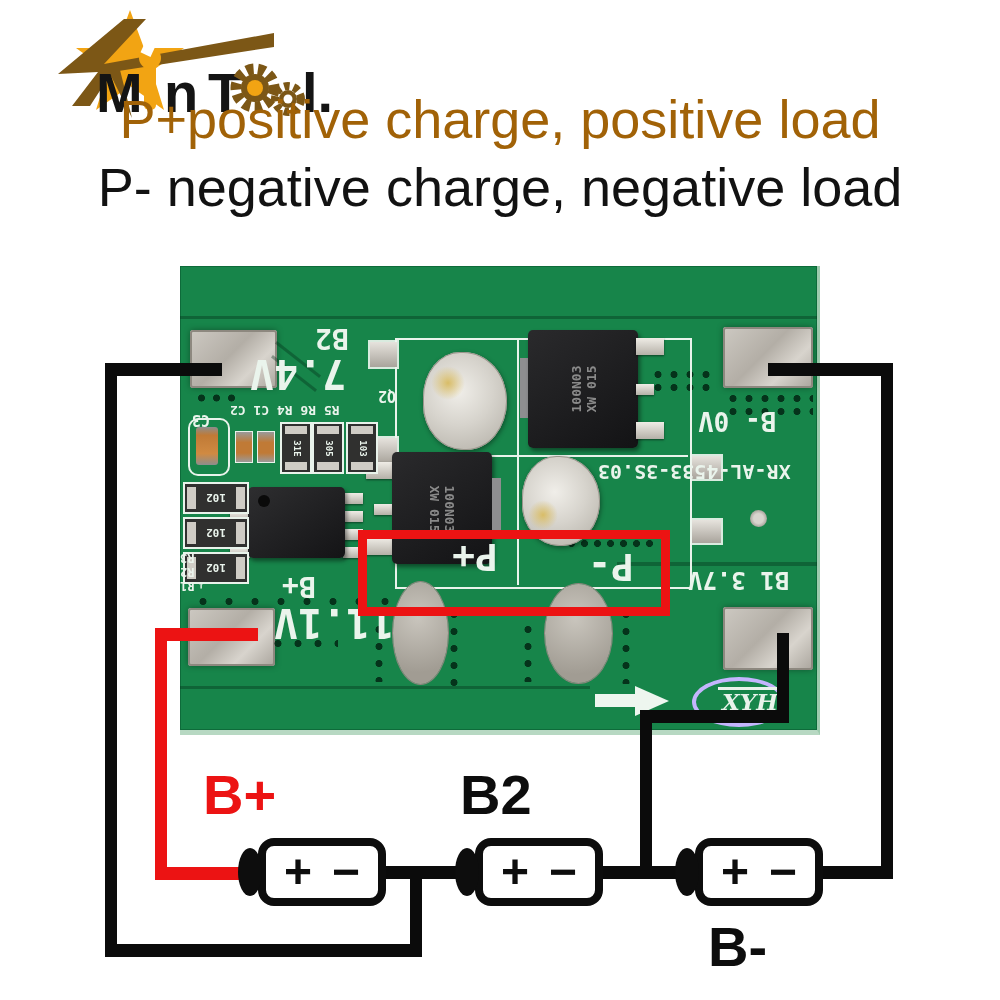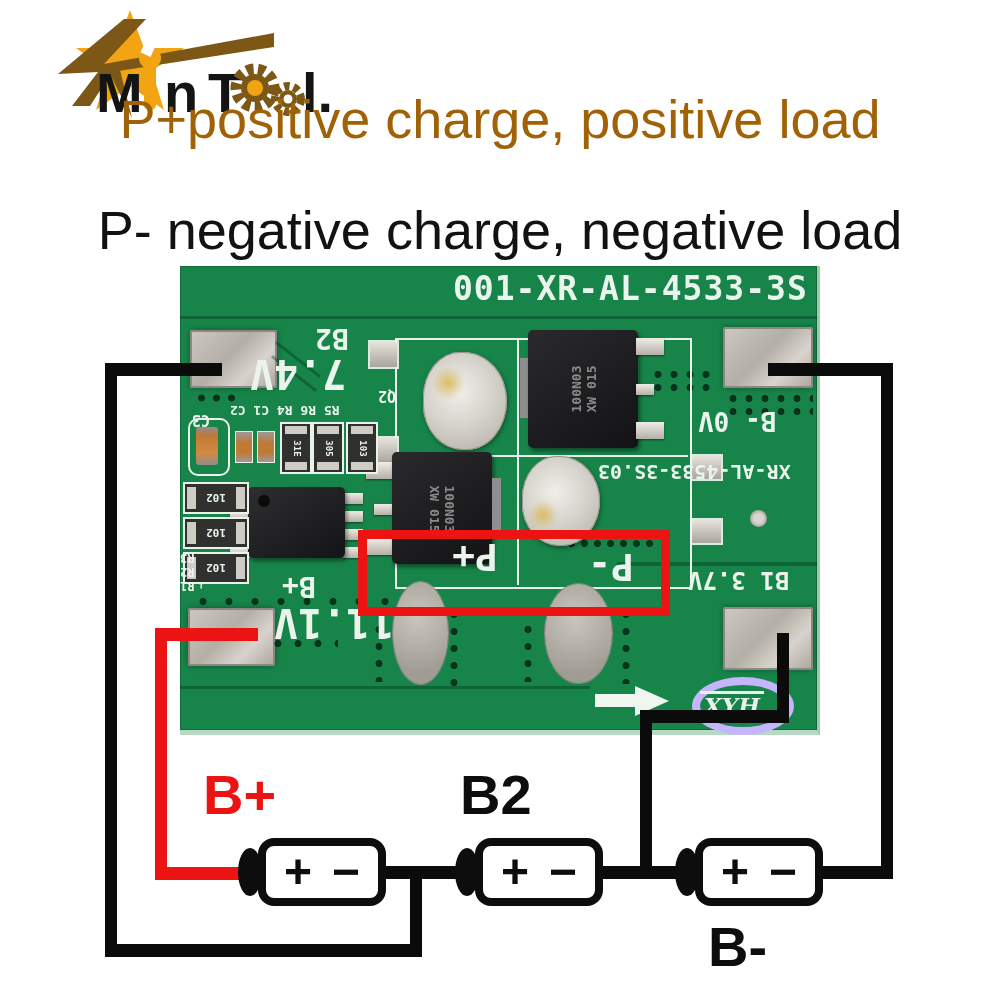--- a/index.html
+++ b/index.html
@@ -2,21 +2,21 @@
 <html><head>
 <meta charset="utf-8">
 <style>
   html,body{margin:0;padding:0;background:#ffffff;}
   #stage{position:relative;width:1000px;height:1000px;background:#ffffff;overflow:hidden;
          font-family:"Liberation Sans",sans-serif;}
   .abs{position:absolute;}
   
   .head{left:0;width:1000px;text-align:center;font-size:54px;letter-spacing:0px;white-space:nowrap;z-index:3;}
   .head1{top:88px;color:#a16207;}
-  .head2{top:156px;color:#121212;margin-top:43px;}
+  .head2{top:156px;color:#121212;}
   
   #logo{left:12px;top:6px;z-index:2;}
   
   #board{left:180px;top:266px;width:637px;height:464px;background:#17854a;z-index:1;
          border-bottom:5px solid #b7d8c2;border-right:3px solid #9ecbae;box-shadow:0 0 0 1px #0e6b3a inset;}
   .silk{color:#eaf4ec;font-family:"DejaVu Sans Mono","Liberation Mono",monospace;font-weight:700;
         white-space:nowrap;line-height:1;}
   .flip{transform:rotate(180deg);}
   .pad{background:linear-gradient(135deg,#cdc9c2 0%,#b3aea6 45%,#d8d4cd 70%,#a9a49c 100%);
        box-shadow:0 0 0 2px #8d887f inset, 0 0 6px rgba(0,0,0,.35);border-radius:3px;}
@@ -37,21 +37,21 @@
   .wk{background:#0b0b0b;z-index:5;}
   .wr{background:#ec1313;z-index:5;}
   
   .batt{width:128px;height:68px;background:#ffffff;border:8px solid #0d0d0d;border-radius:16px;
         box-sizing:border-box;display:flex;justify-content:space-between;align-items:center;
         padding:0 18px;z-index:6;}
   .batt .sign{font-size:48px;font-weight:700;color:#0d0d0d;line-height:1;}
   .nub{width:24px;height:48px;background:#0d0d0d;border-radius:50%;z-index:7;}
   .blabel{font-size:56px;font-weight:700;color:#0d0d0d;z-index:6;white-space:nowrap;}
   #redbox{border:9px solid #ec1313;z-index:4;}
-  #xyh{border:8px solid #c4b5fd;border-radius:50%;display:flex;align-items:center;justify-content:flex-start;}
+  #xyh{border:4px solid #c4b5fd;border-radius:50%;display:flex;align-items:center;justify-content:flex-end;}
   #xyh span{font-family:"DejaVu Serif","Liberation Serif",serif;font-style:italic;font-weight:700;
             font-size:23px;color:#e9f3eb;border-top:3px solid #e9f3eb;border-bottom:3px solid #e9f3eb;
             padding:0 4px;line-height:1.05;}
   .arrshaft{background:#eef6ef;}
   .arrhead{width:0;height:0;border-top:15px solid rgba(0,0,0,0);border-bottom:15px solid rgba(0,0,0,0);
            border-left:34px solid #eef6ef;}
   .rcol{display:flex;flex-direction:column;gap:2px;}
 </style>
 </head>
 <body>
@@ -81,21 +81,20 @@
       <circle cx="276" cy="93" r="4.5" fill="#ffffff"></circle>
     </g>
     <text x="290" y="106" font-family="Liberation Sans, sans-serif" font-size="56" font-weight="700" fill="#141414">l.</text>
   </svg>
 
   <div class="abs head head1">P+positive charge, positive load</div>
   <div class="abs head head2">P- negative charge, negative load</div>
 
   <div id="board" class="abs">
 
-    <div class="abs silk" style="left:273px;top:6px;font-size:33px;letter-spacing:1px;">001-XR-AL-4533-3S</div>
     <div class="abs trace" style="left:0;top:50px;width:637px;height:3px;"></div>
 
     <div class="abs pad" style="left:10px;top:64px;width:87px;height:58px;"></div>
     <div class="abs pad" style="left:543px;top:61px;width:90px;height:61px;"></div>
     <div class="abs pad" style="left:8px;top:342px;width:87px;height:58px;"></div>
     <div class="abs pad" style="left:543px;top:341px;width:90px;height:63px;"></div>
 
     <div class="abs dots" style="left:14px;top:126px;width:42px;height:12px;background-size:15px 12px;"></div>
     <div class="abs dots" style="left:470px;top:102px;width:64px;height:26px;background-size:16px 13px;"></div>
     <div class="abs dots" style="left:545px;top:126px;width:88px;height:26px;background-size:16px 13px;"></div>

